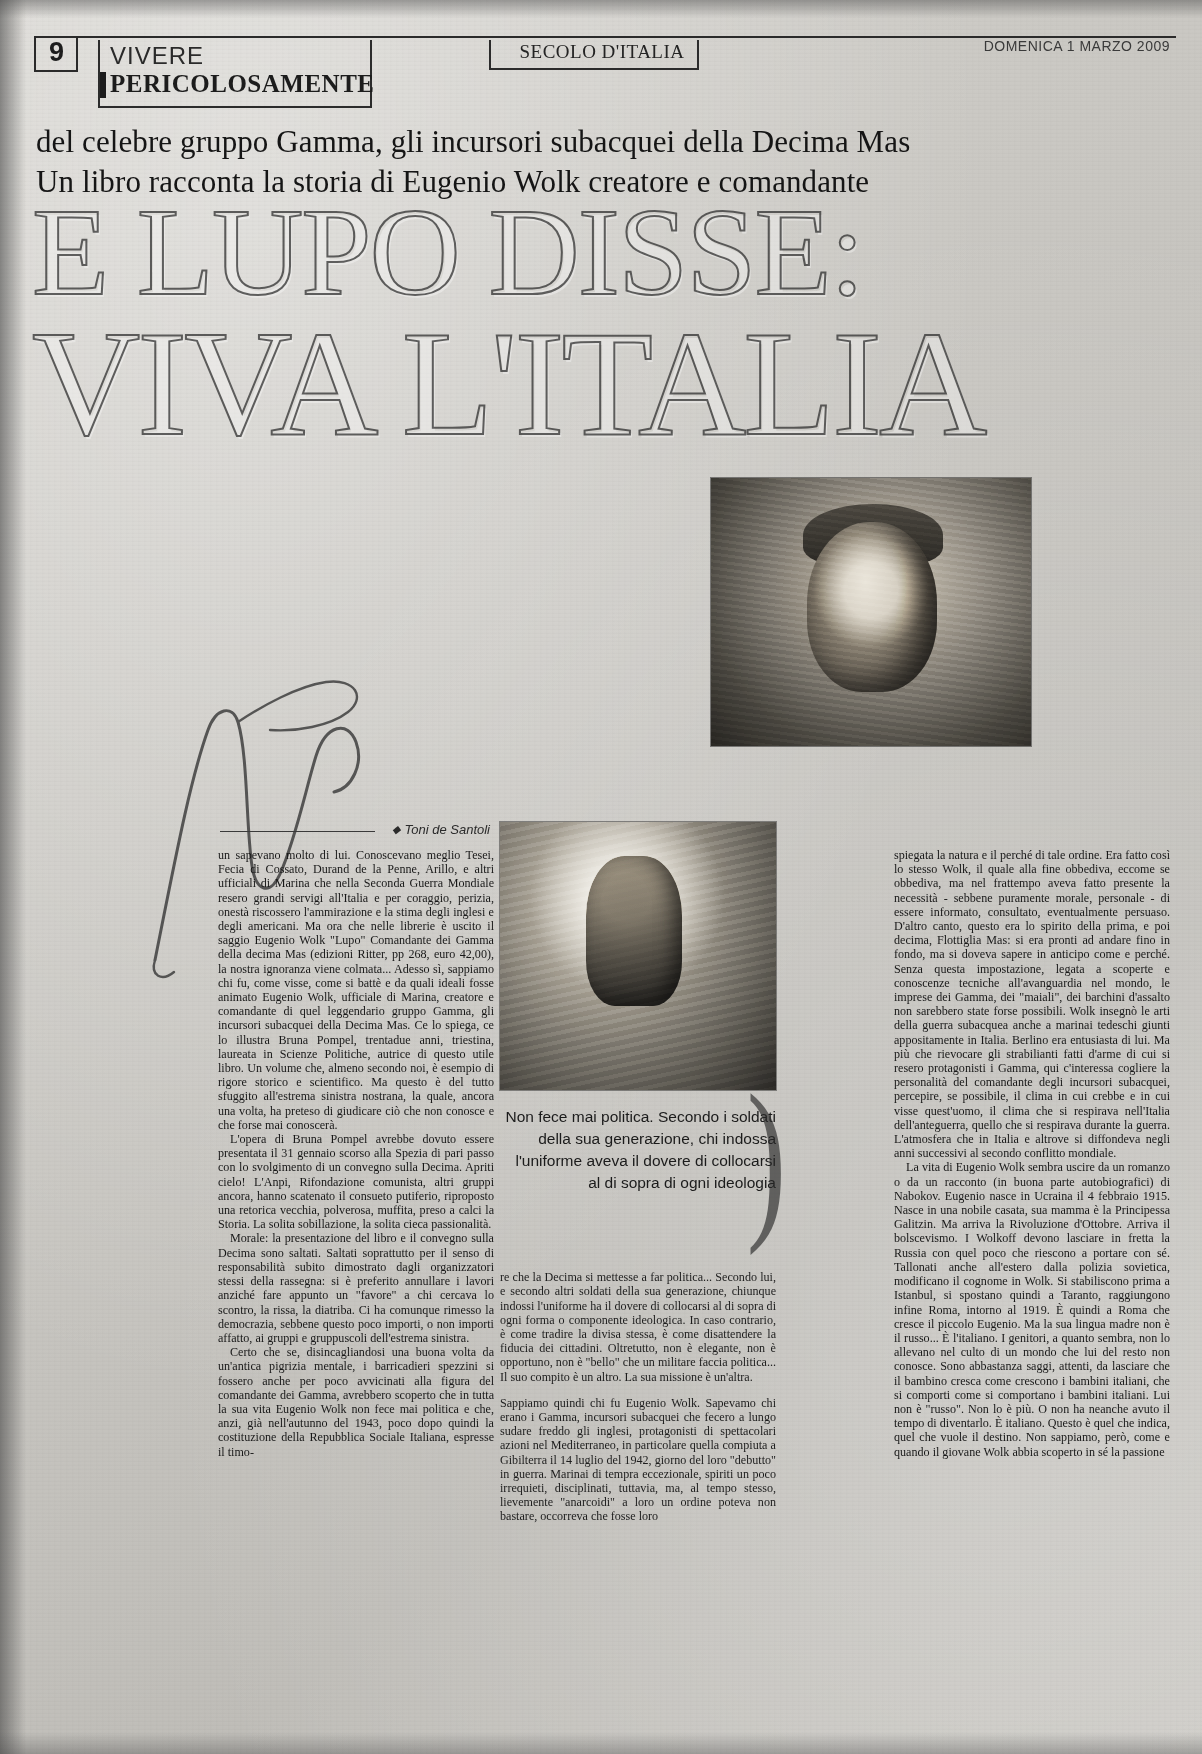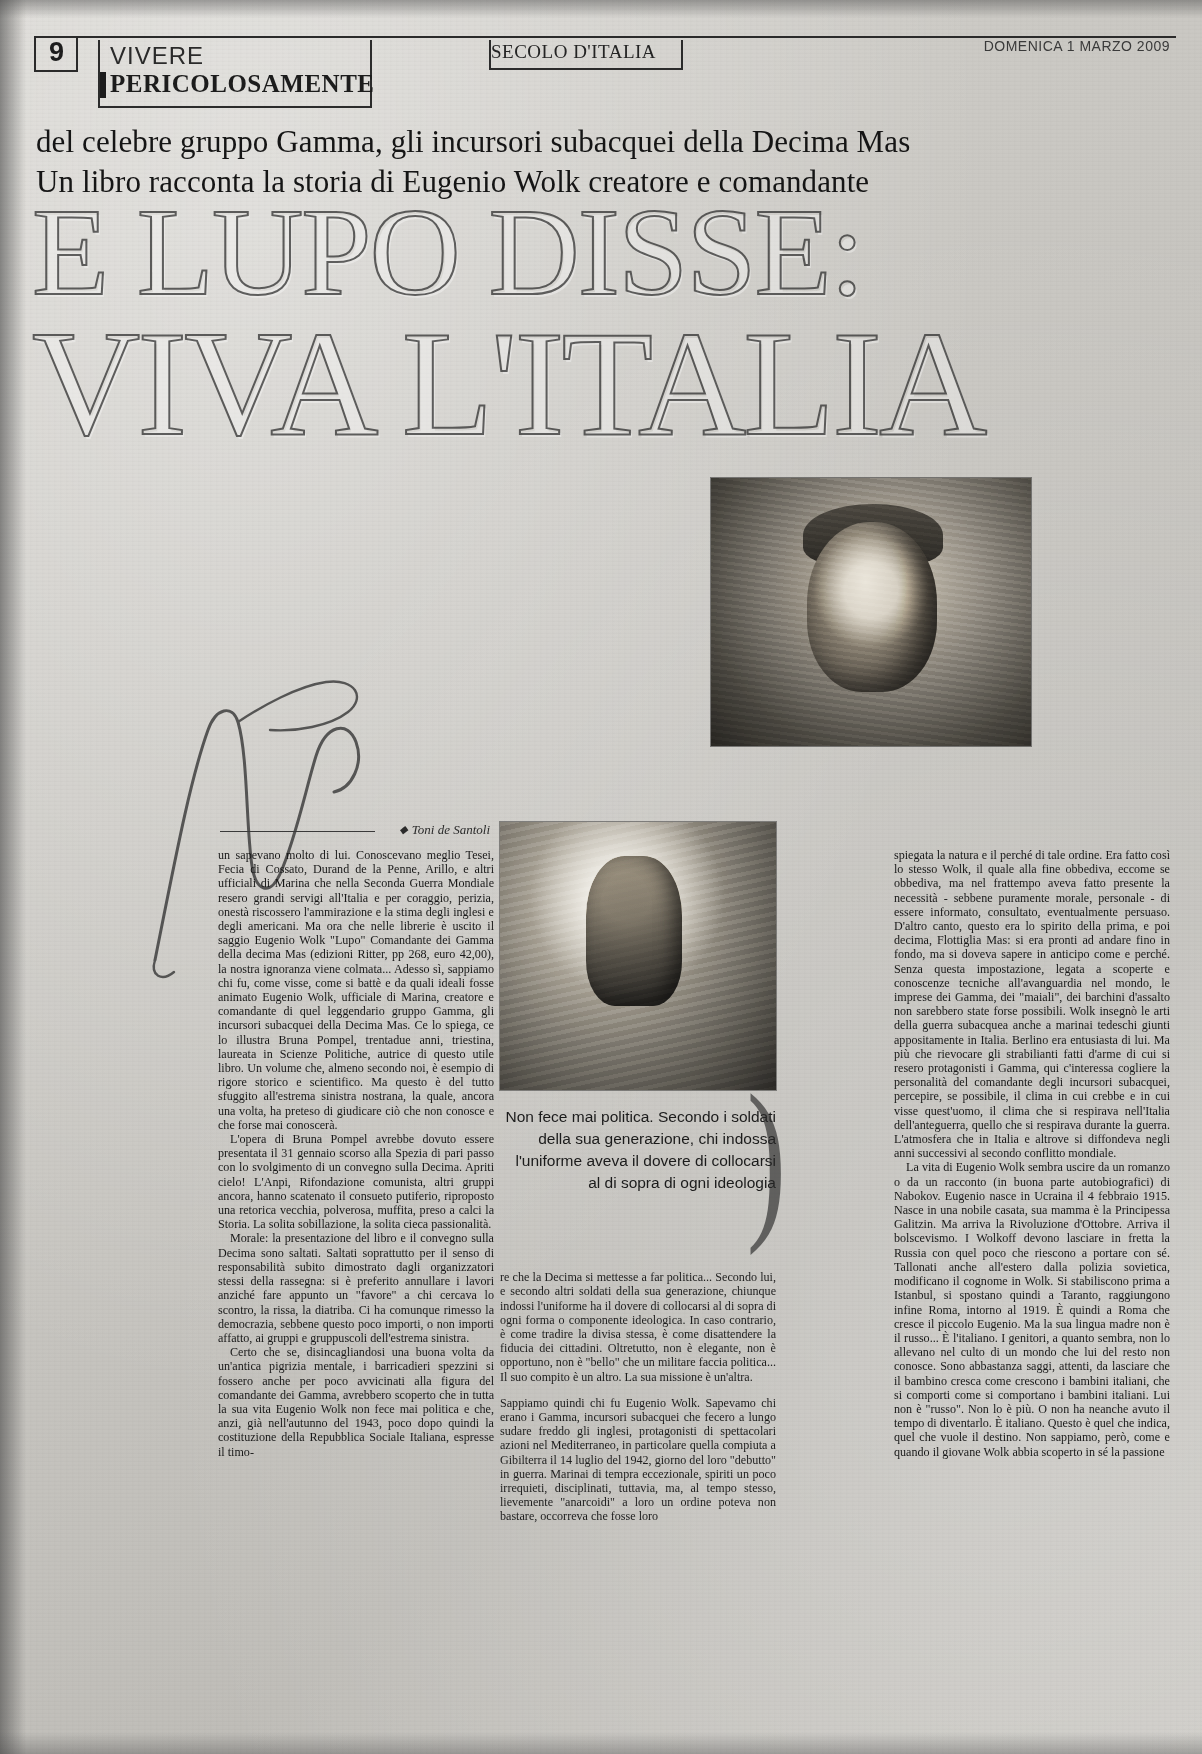--- a/index.html
+++ b/index.html
@@ -94,20 +94,22 @@
     left: -10px; top: 2px;
     width: 6px; height: 26px;
     background: #1c1c1c;
   }
   .paper-name-wrap {
     position: absolute;
     left: 455px; top: 4px;
     width: 190px; height: 28px;
     border: 2px solid #2b2b2b;
     border-top: none;
+    text-align: center;
+    padding-left: 16px;
   }
   .paper-name {
     font-family: "Liberation Serif", serif;
     font-size: 19px;
     letter-spacing: .5px;
     line-height: 24px;
     color: #242424;
   }
   .issue-date {
     position: absolute;
@@ -206,21 +208,21 @@
     pointer-events: none;
     opacity: .82;
   }
 
   
   .byline {
     position: absolute;
     left: 220px; top: 822px;
     width: 270px;
     text-align: right;
-    font-family: Liberation Serif, serif;
+    font-family: Liberation Sans, sans-serif;
     font-style: italic;
     font-size: 13px;
     color: #2b2b2b;
   }
   .byline .rule {
     position: absolute;
     left: 0; top: 9px;
     width: 155px; height: 1px;
     background: #3a3a3a;
   }

